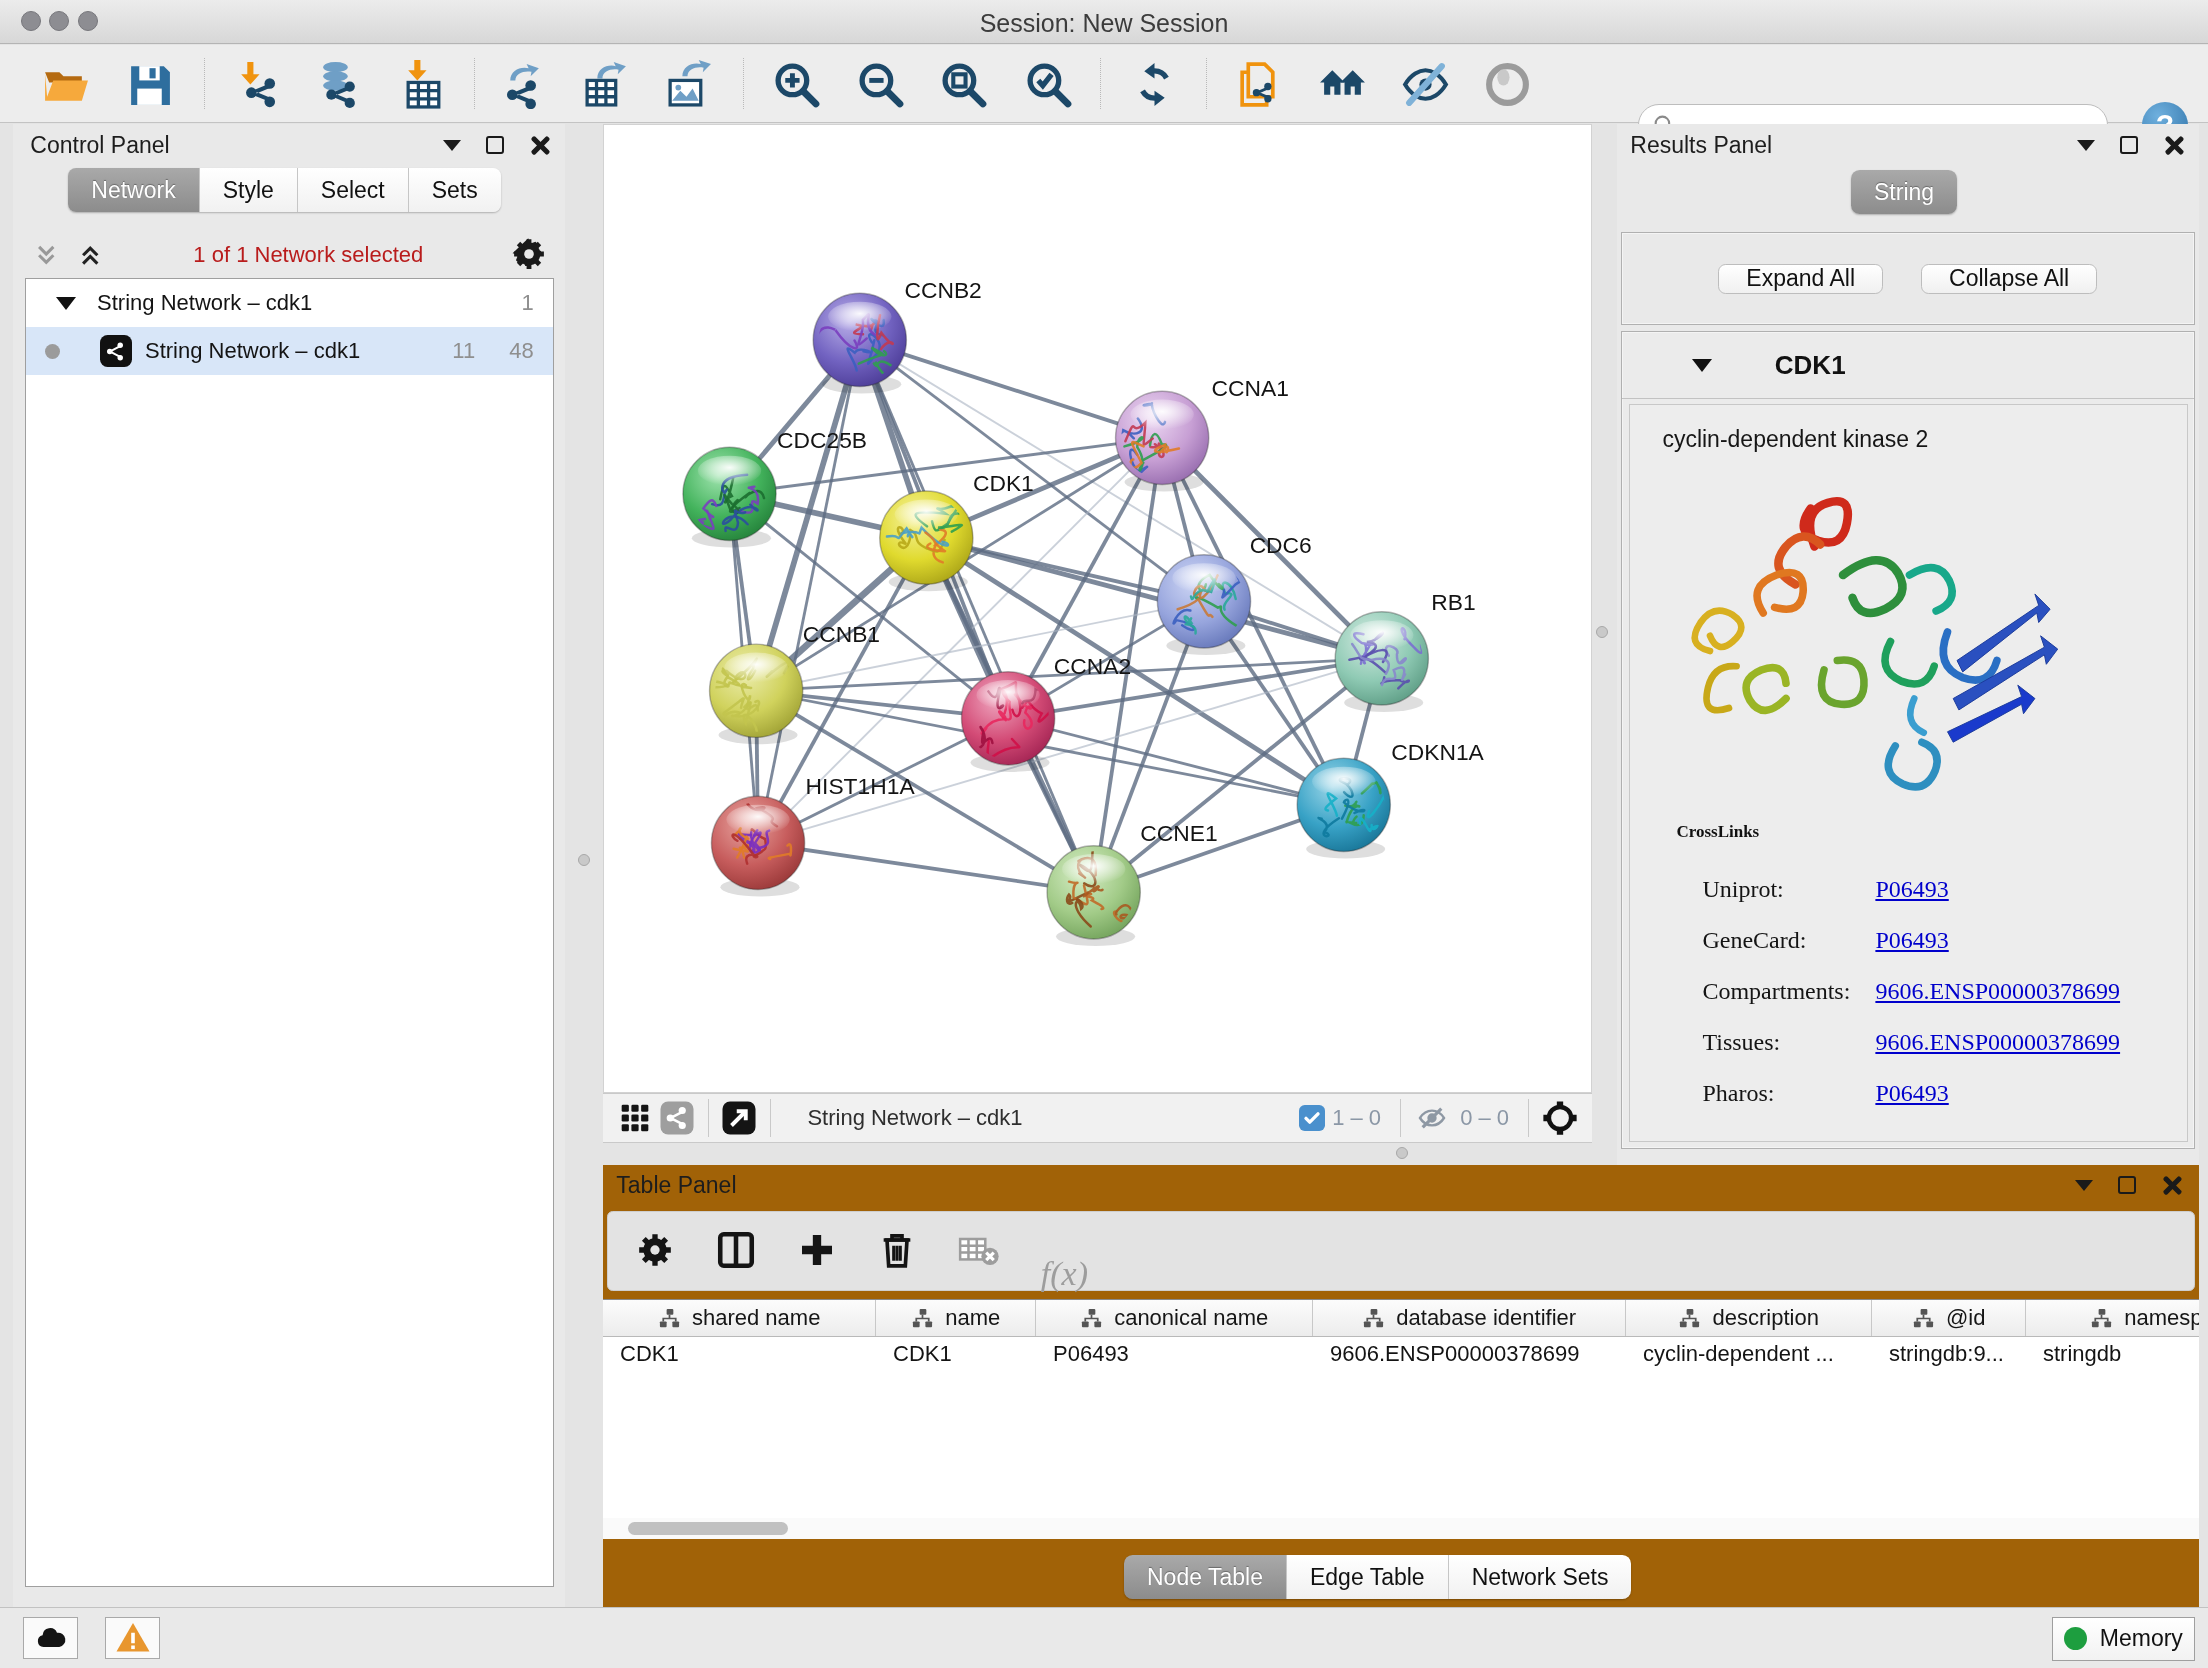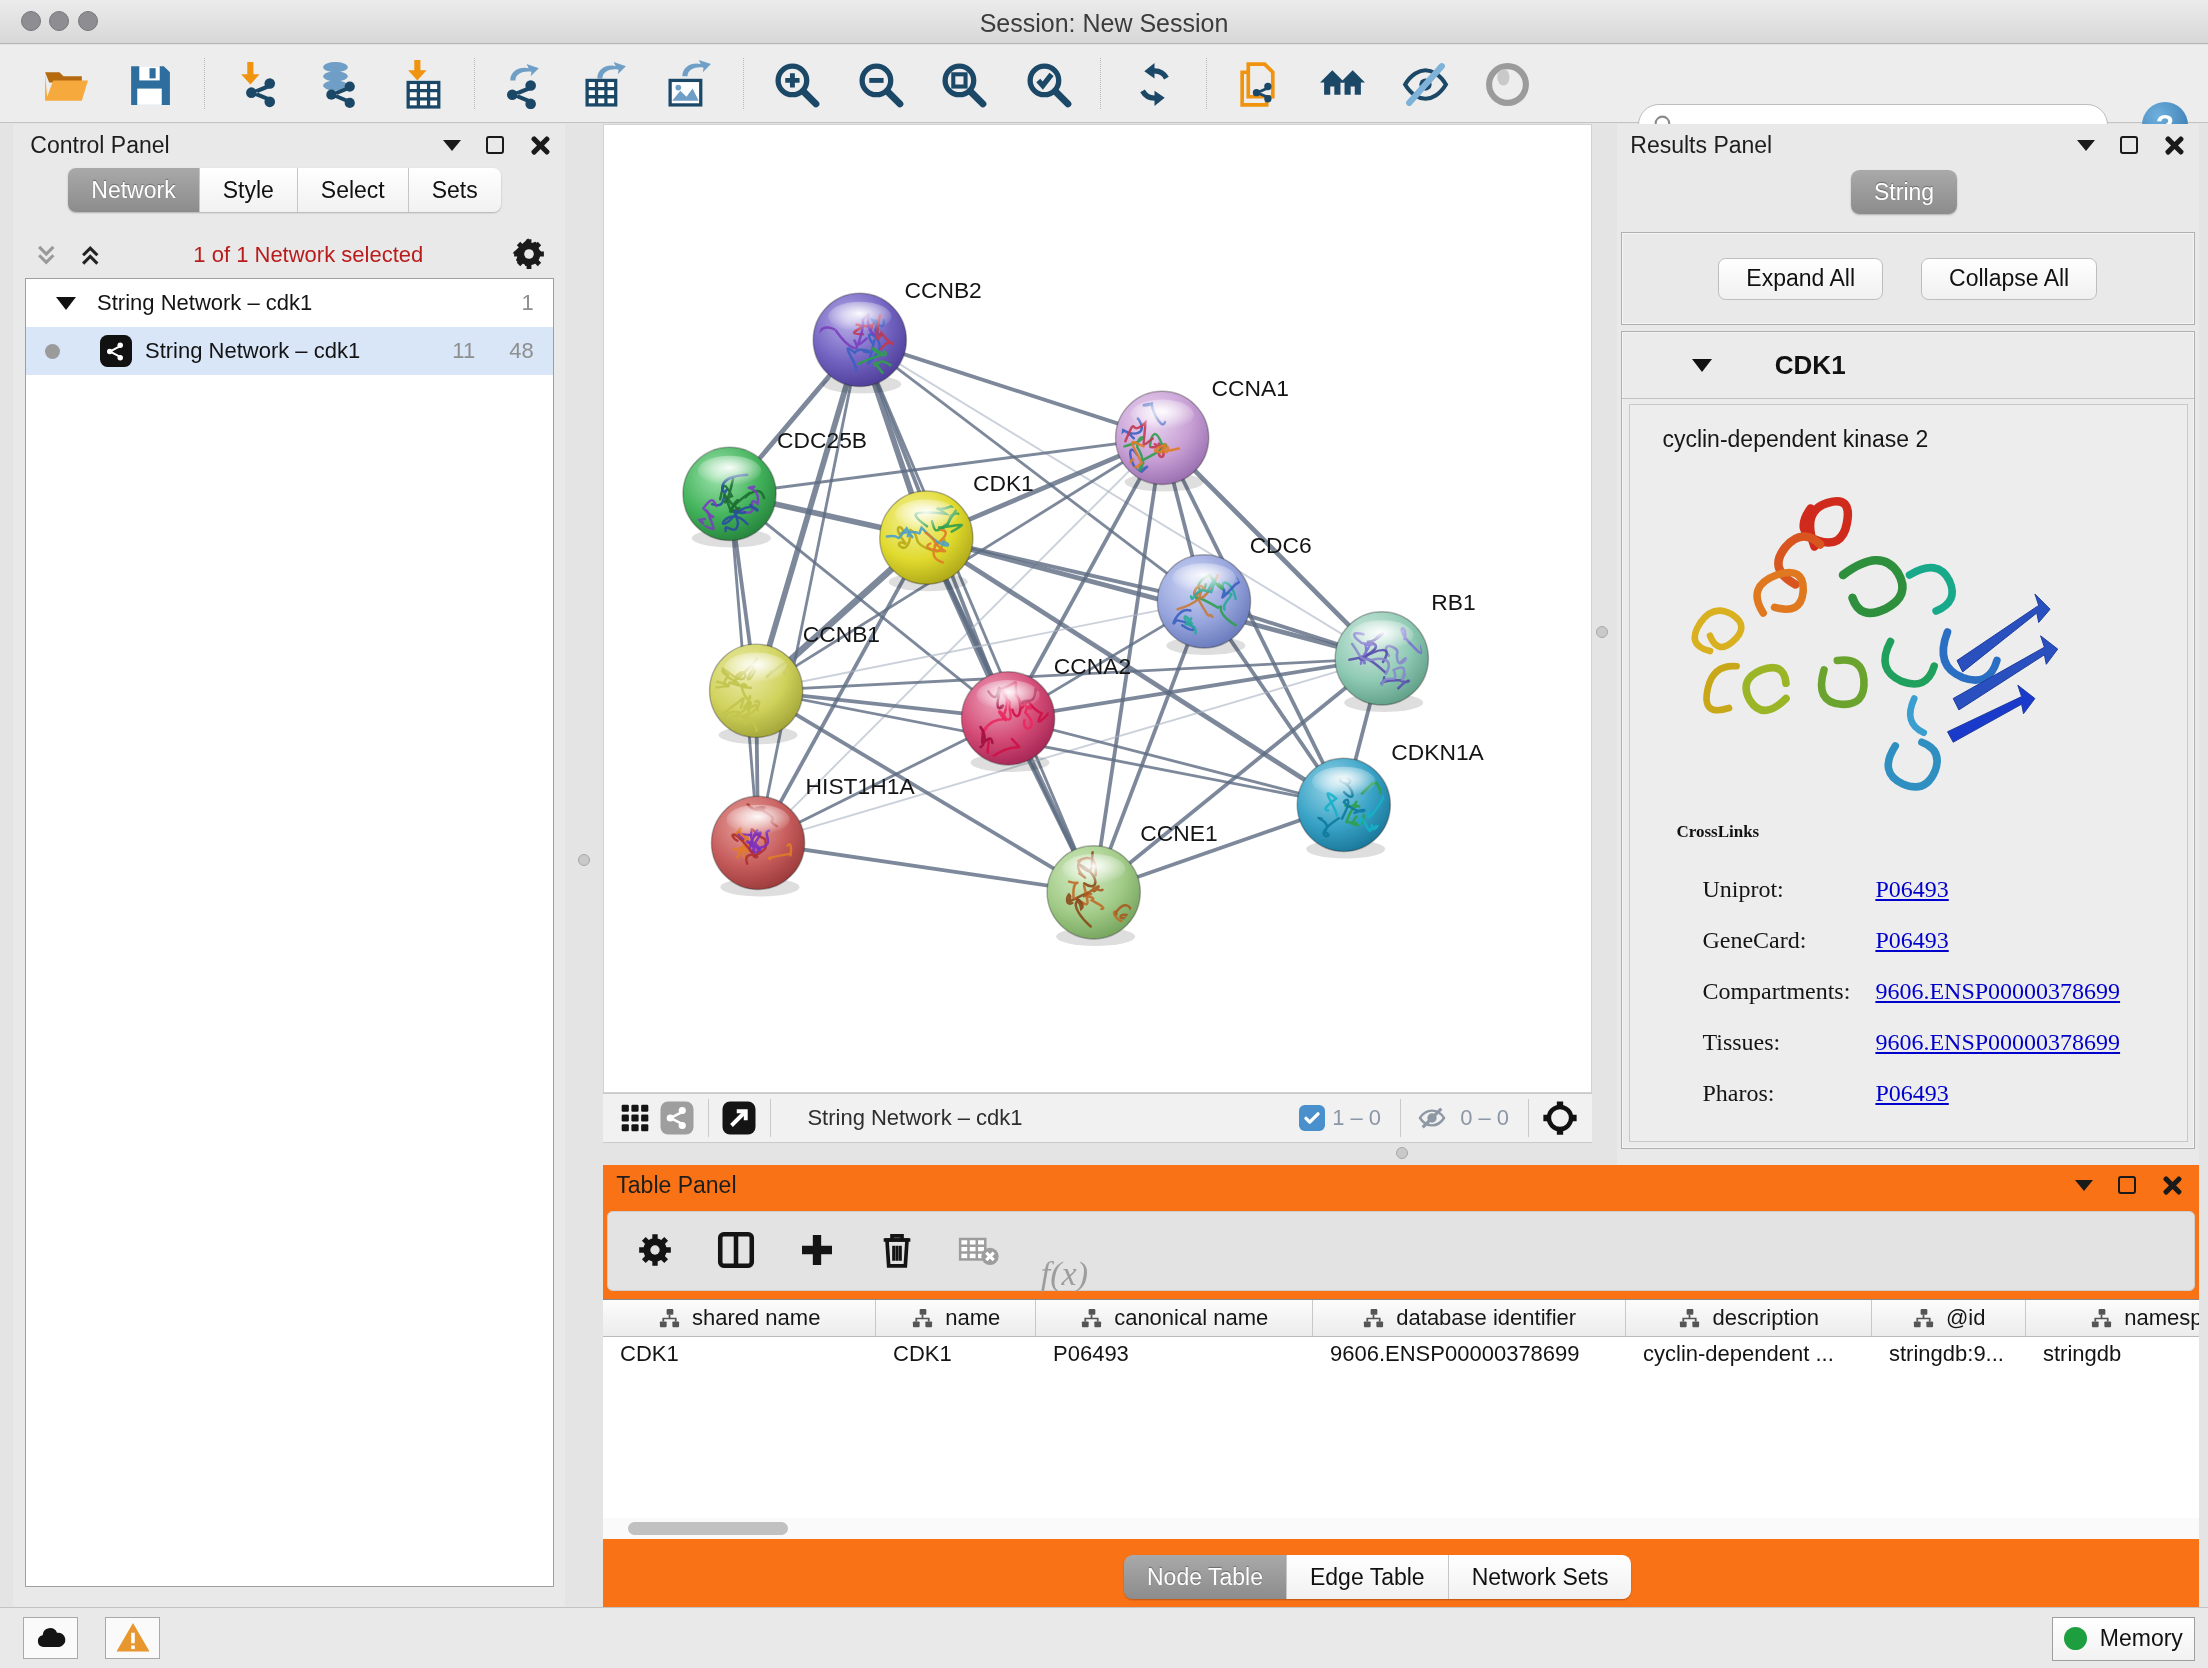--- a/index.html
+++ b/index.html
@@ -67,35 +67,35 @@
   .ns-title { font-size:22px; color:#2e2e2e; margin-left:27px; }
   .ns-counter { font-size:22px; color:#8b97a6; margin:0 9.5px 0 7.6px; }
   .checkbox { width:26px; height:26px; border-radius:5.7px; background:#4a90cd; display:flex; align-items:center; justify-content:center; }
   
   .results-panel { position:absolute; left:1617px; top:124px; width:582px; height:1041px; background:#e9e9e9; }
   .rp-hdr { position:absolute; left:0; top:0; width:100%; height:42px; display:flex; align-items:center;
     justify-content:space-between; padding:0 15px 0 13.3px; }
   .rp-tab { position:absolute; left:234px; top:46px; }
   .rp-box1 { position:absolute; left:3.8px; top:108px; width:574px; height:93px; background:#e9e9e9;
     border:1px solid #b0b0b0; box-shadow:inset 0 0 0 1px #f4f4f4; display:flex; align-items:center; justify-content:center; gap:38px; }
-  .rp-btn { height:42px; padding:0 27px; font-size:23px; color:#111; background:linear-gradient(#ffffff,#f0f0f0);
+  .rp-btn { height:30px; padding:0 27px; font-size:23px; color:#111; background:linear-gradient(#ffffff,#f0f0f0);
     border:1px solid #bdbdbd; border-radius:7.6px; display:flex; align-items:center; }
   .rp-box2 { position:absolute; left:3.8px; top:207px; width:574px; height:818px; border:1px solid #b0b0b0;
     box-shadow:inset 0 0 0 1px #f4f4f4; background:#ebebeb; }
   .gene-hdr { height:67px; display:flex; align-items:center; border-bottom:1px solid #c2c2c2; padding-left:70px; }
   .gene-hdr .caret { width:0; height:0; border-left:10.5px solid transparent; border-right:10.5px solid transparent; border-top:13.3px solid #111; margin-right:63px; }
   .gene-title { font-size:26px; font-weight:bold; color:#111; }
   .gene-body { position:absolute; left:7.6px; top:72px; width:559px; height:738px; background:#ededed; border:1px solid #c8c8c8; overflow:hidden; }
   .gene-desc { font-size:23px; color:#161616; padding:21px 0 0 32px; }
   .xl-title { font-family:"Liberation Serif", serif; font-weight:bold; font-size:17px; color:#111; margin:19px 0 22px 46px; }
   .xl-row { display:flex; font-family:"Liberation Serif", serif; font-size:24px; height:51px; align-items:center; }
   .xl-label { color:#141414; width:173px; margin-left:72px; }
   .xl-link { color:#0000cc; text-decoration:underline; }
   
-  .table-panel { position:absolute; left:603px; top:1165px; width:1596px; height:442px; background:#f97316; overflow:hidden; }
+  .table-panel { position:absolute; left:603px; top:1165px; width:1596px; height:442px; background:#a16207; overflow:hidden; }
   .tp-hdr { position:absolute; left:0; top:0; width:100%; height:40px; display:flex; align-items:center;
     justify-content:space-between; padding:0 17px 0 13.3px; }
   .tp-toolbar { position:absolute; left:3.8px; top:46px; width:1588px; height:80px; background:#e3e3e3;
     border:1px solid #cecece; border-radius:5.7px; display:flex; align-items:center; padding-left:27px; gap:40px; }
   .tp-grid-hdr { position:absolute; left:0; top:134px; width:1596px; height:38px; display:flex;
     border-top:1.9px solid #8a8a8a; background:linear-gradient(#fcfcfc,#ececec); border-bottom:1px solid #b9b9b9; }
   .col-h { display:flex; align-items:center; justify-content:center; gap:11.4px; border-right:1px solid #c8c8c8;
     font-size:22px; color:#161616; flex:none; overflow:hidden; white-space:nowrap; }
   .tp-body { position:absolute; left:0; top:172px; width:1596px; height:181px; background:#fff; }
   .t-row { display:flex; height:34px; align-items:center; }

